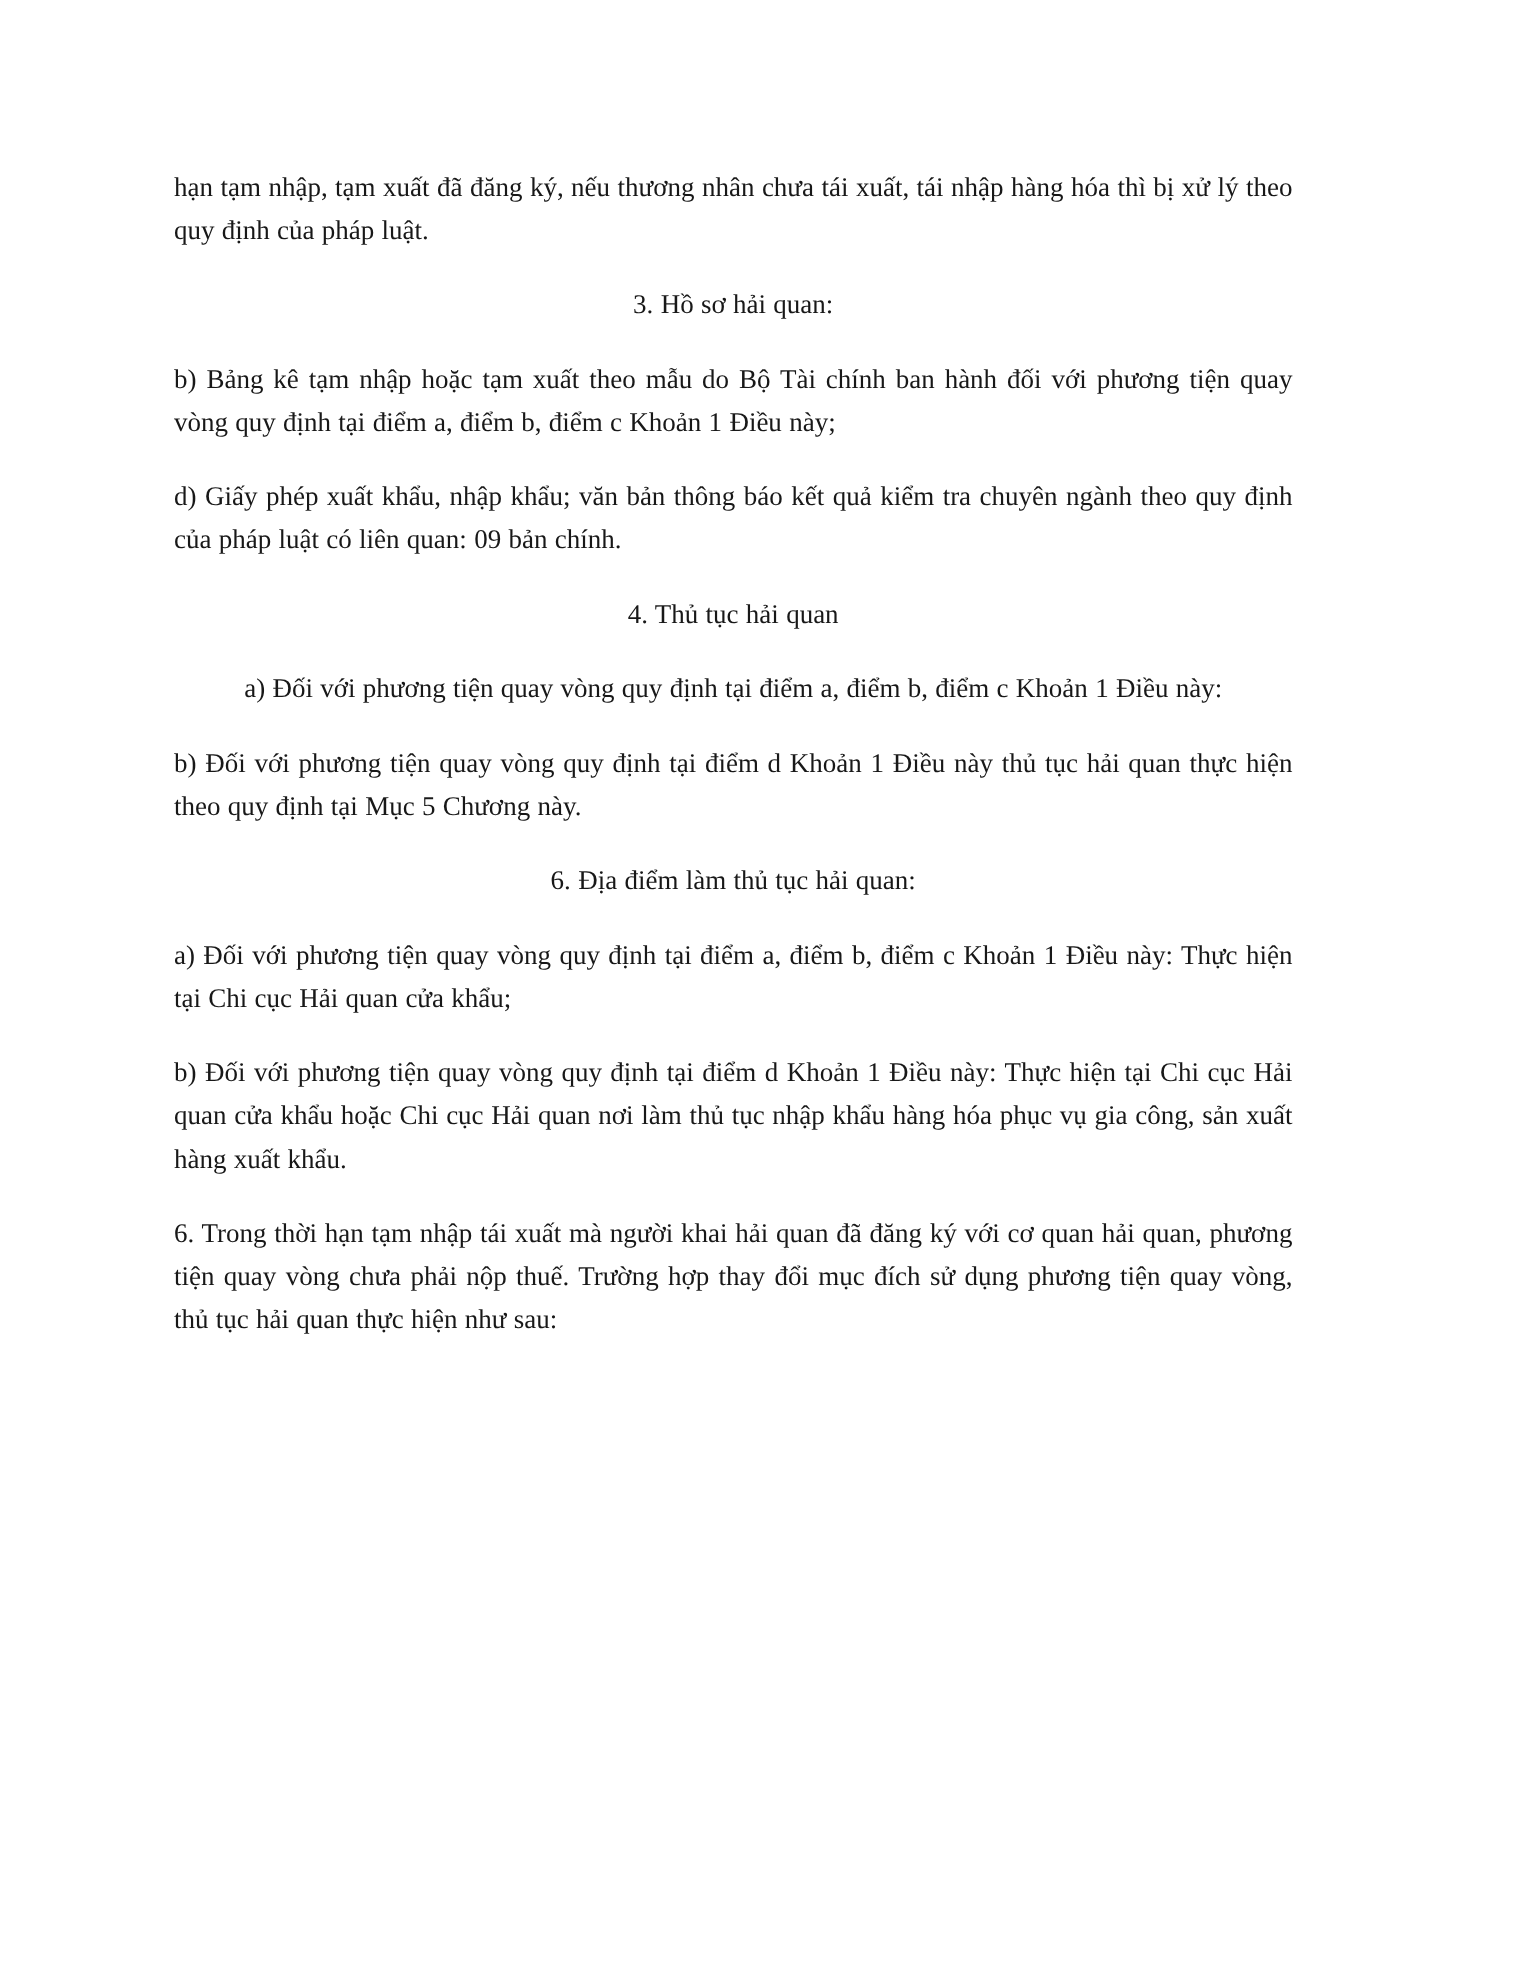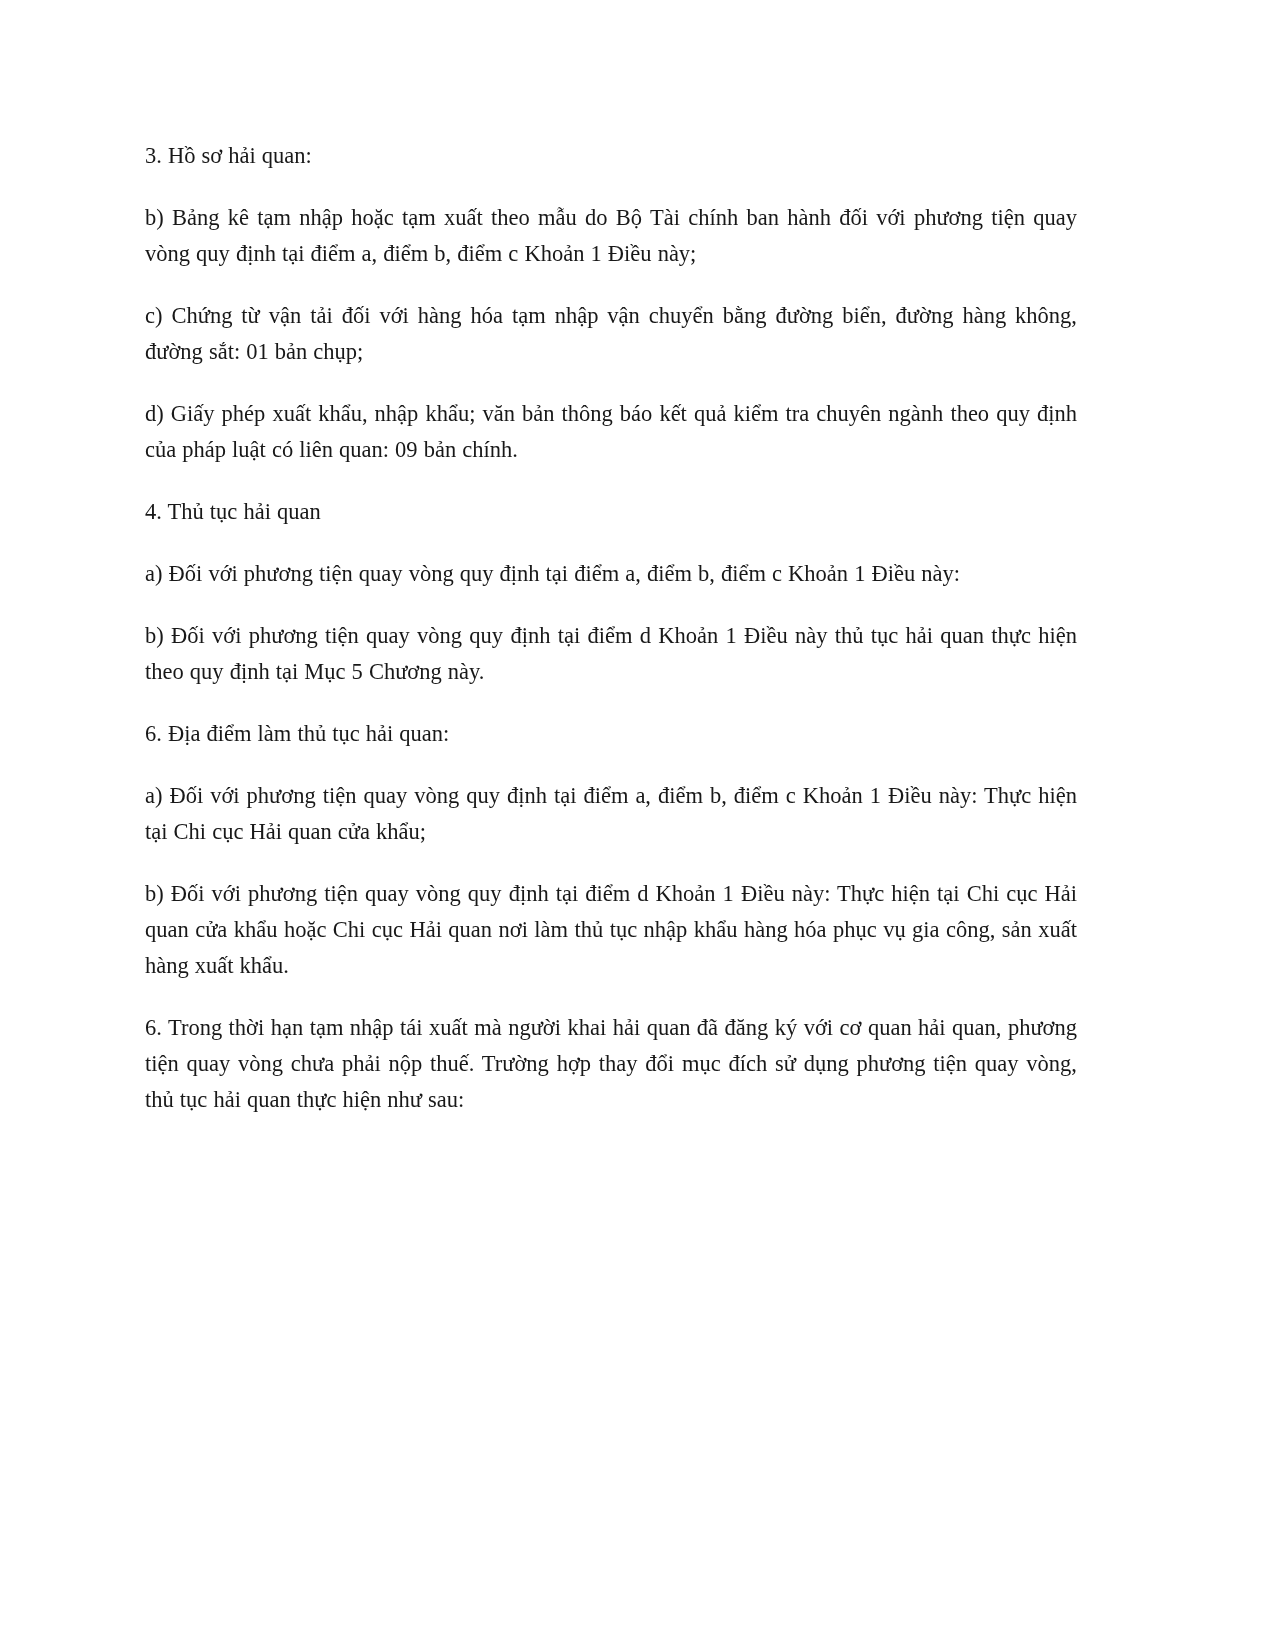--- a/index.html
+++ b/index.html
@@ -33,36 +33,36 @@
     text-justify: inter-word;
     -webkit-hyphens: none;
     hyphens: none;
     word-spacing: 0.02em;
   }
   p.para:last-child {
     margin-bottom: 12px;
   }
   
   p.para.nojust {
-    text-align: left;
+    text-align: center;
   }
 </style>
 </head>
 <body>
 
 <div class="page">
   <div class="content">
 
+    <p class="para">hạn tạm nhập, tạm xuất đã đăng ký, nếu thương nhân chưa tái xuất, tái nhập hàng hóa thì bị xử lý theo quy định của pháp luật.</p>
 
     <p class="para nojust">3. Hồ sơ hải quan:</p>
 
 
     <p class="para">b) Bảng kê tạm nhập hoặc tạm xuất theo mẫu do Bộ Tài chính ban hành đối với phương tiện quay vòng quy định tại điểm a, điểm b, điểm c Khoản 1 Điều này;</p>
 
-    <p class="para">c) Chứng từ vận tải đối với hàng hóa tạm nhập vận chuyển bằng đường biển, đường hàng không, đường sắt: 01 bản chụp;</p>
 
     <p class="para">d) Giấy phép xuất khẩu, nhập khẩu; văn bản thông báo kết quả kiểm tra chuyên ngành theo quy định của pháp luật có liên quan: 09 bản chính.</p>
 
     <p class="para nojust">4. Thủ tục hải quan</p>
 
     <p class="para nojust">a) Đối với phương tiện quay vòng quy định tại điểm a, điểm b, điểm c Khoản 1 Điều này:</p>
 
 
 
     <p class="para">b) Đối với phương tiện quay vòng quy định tại điểm d Khoản 1 Điều này thủ tục hải quan thực hiện theo quy định tại Mục 5 Chương này.</p>

